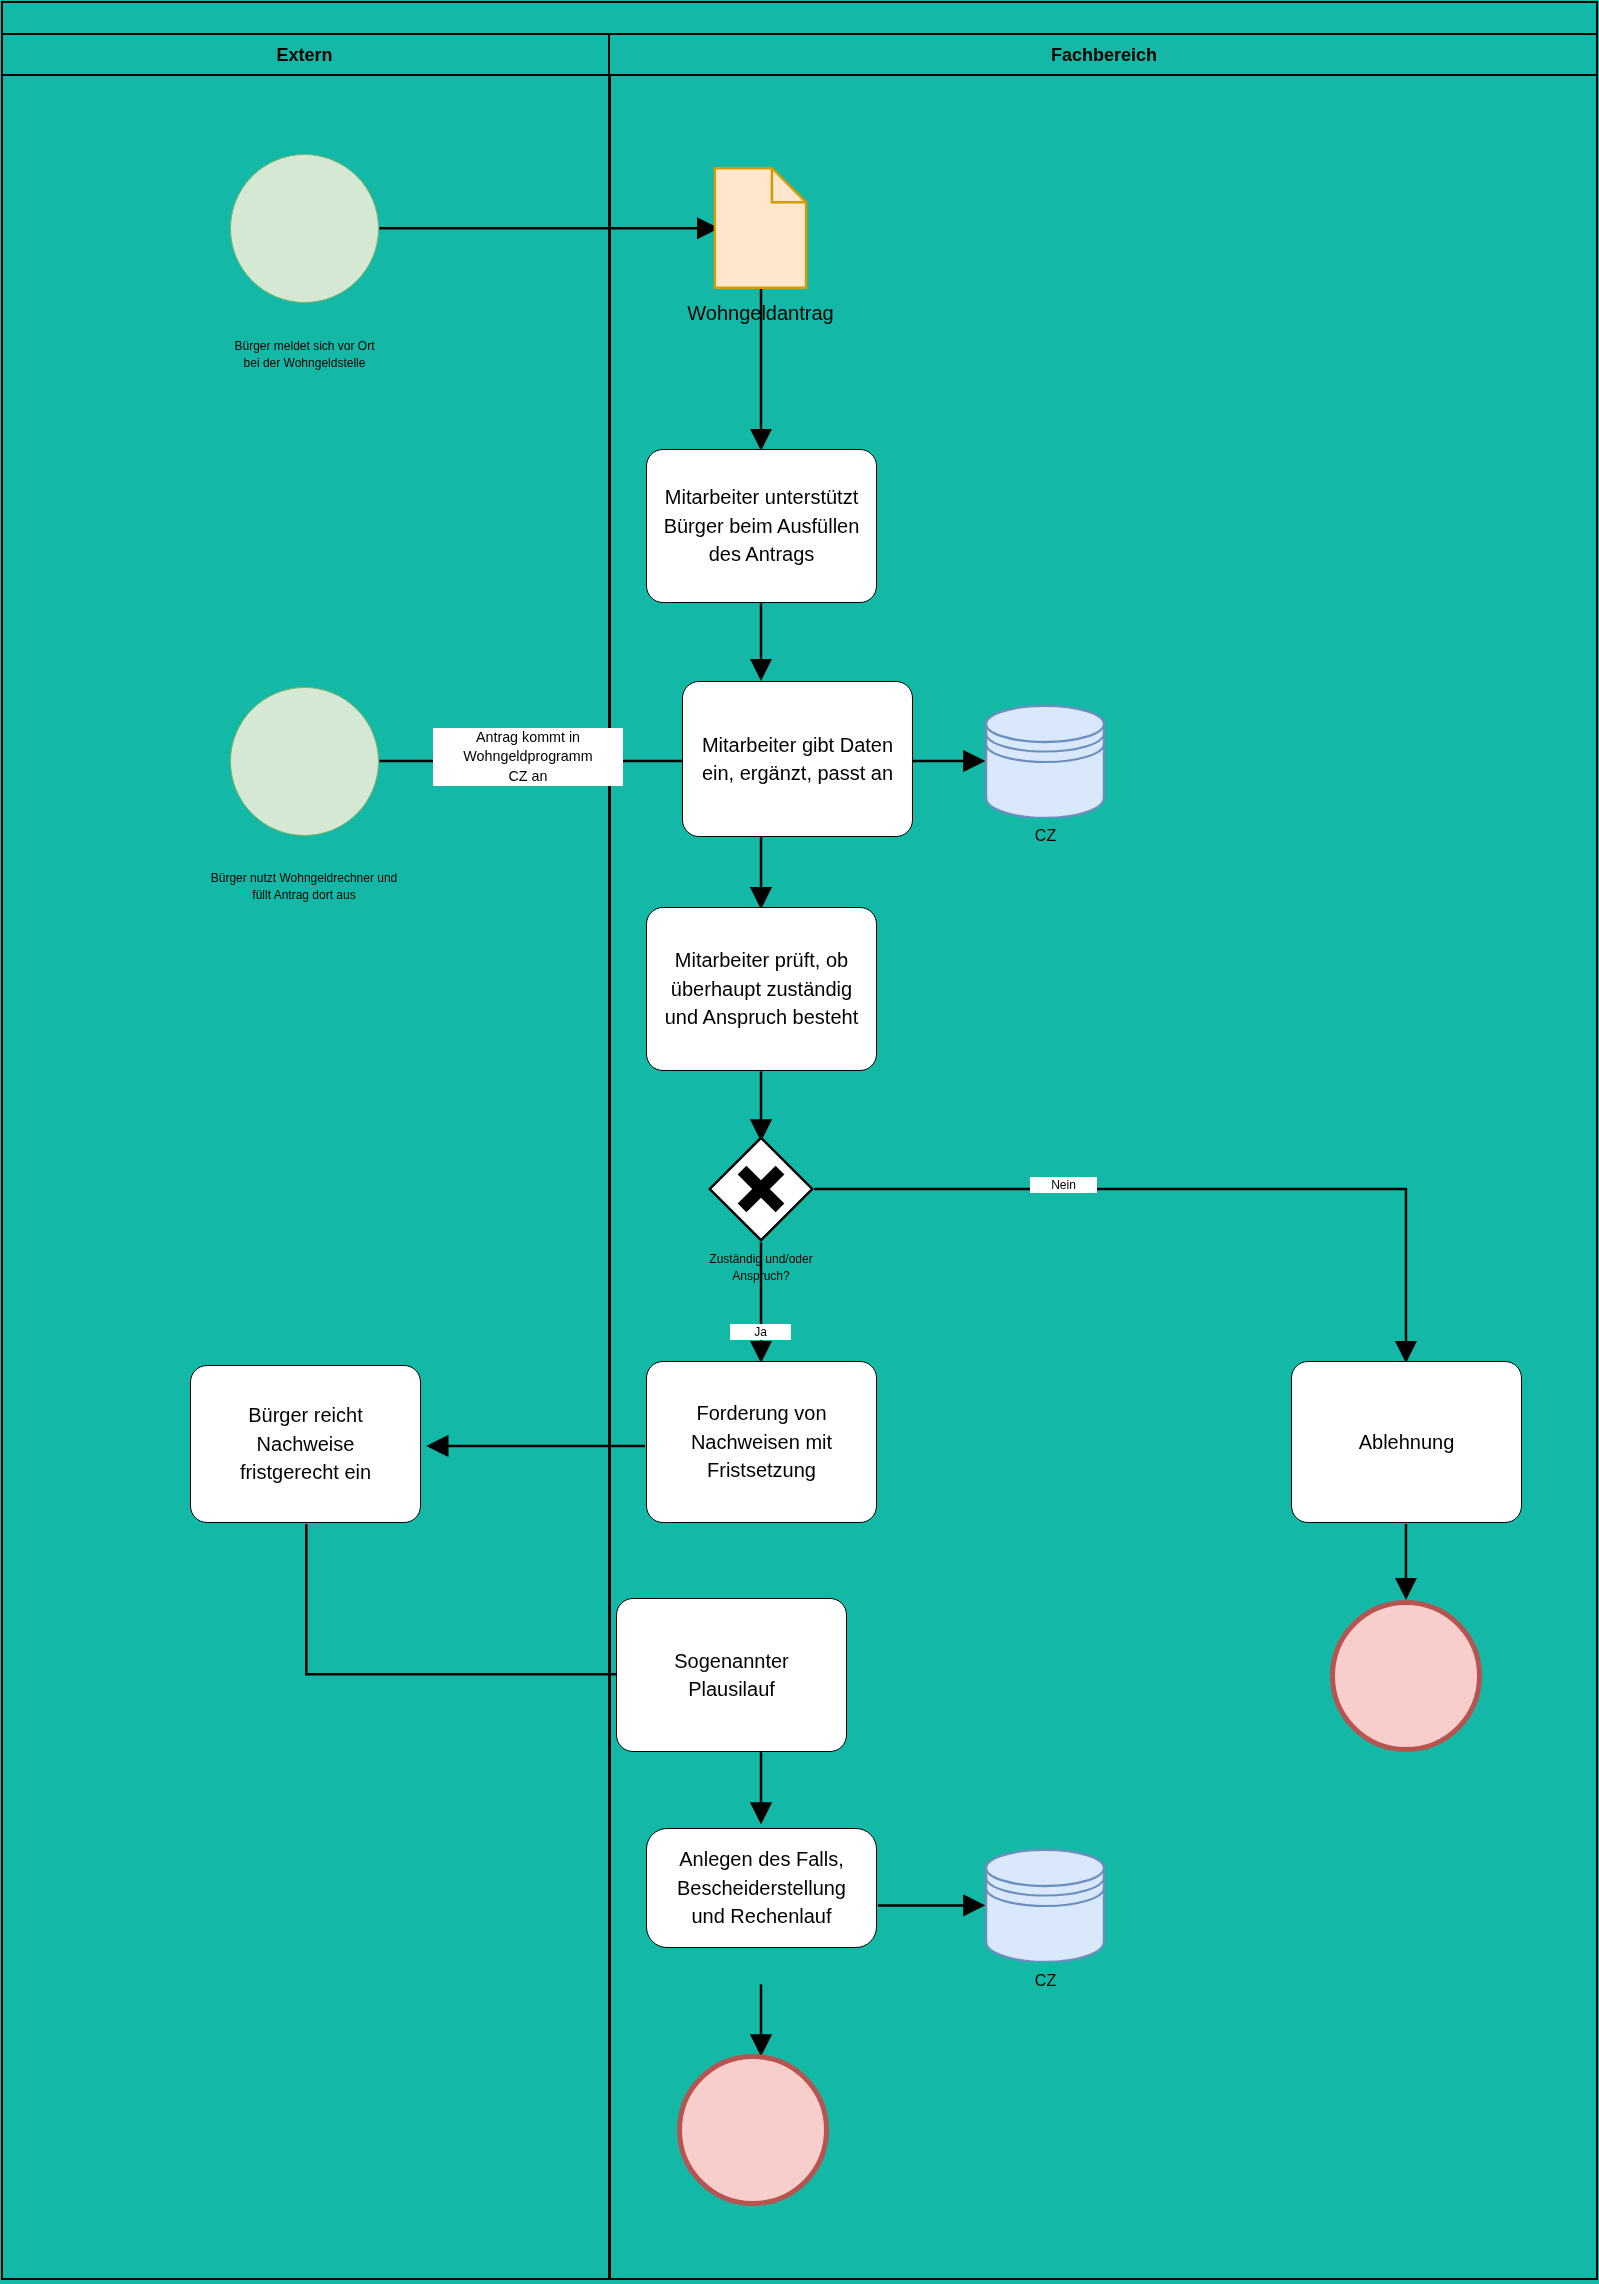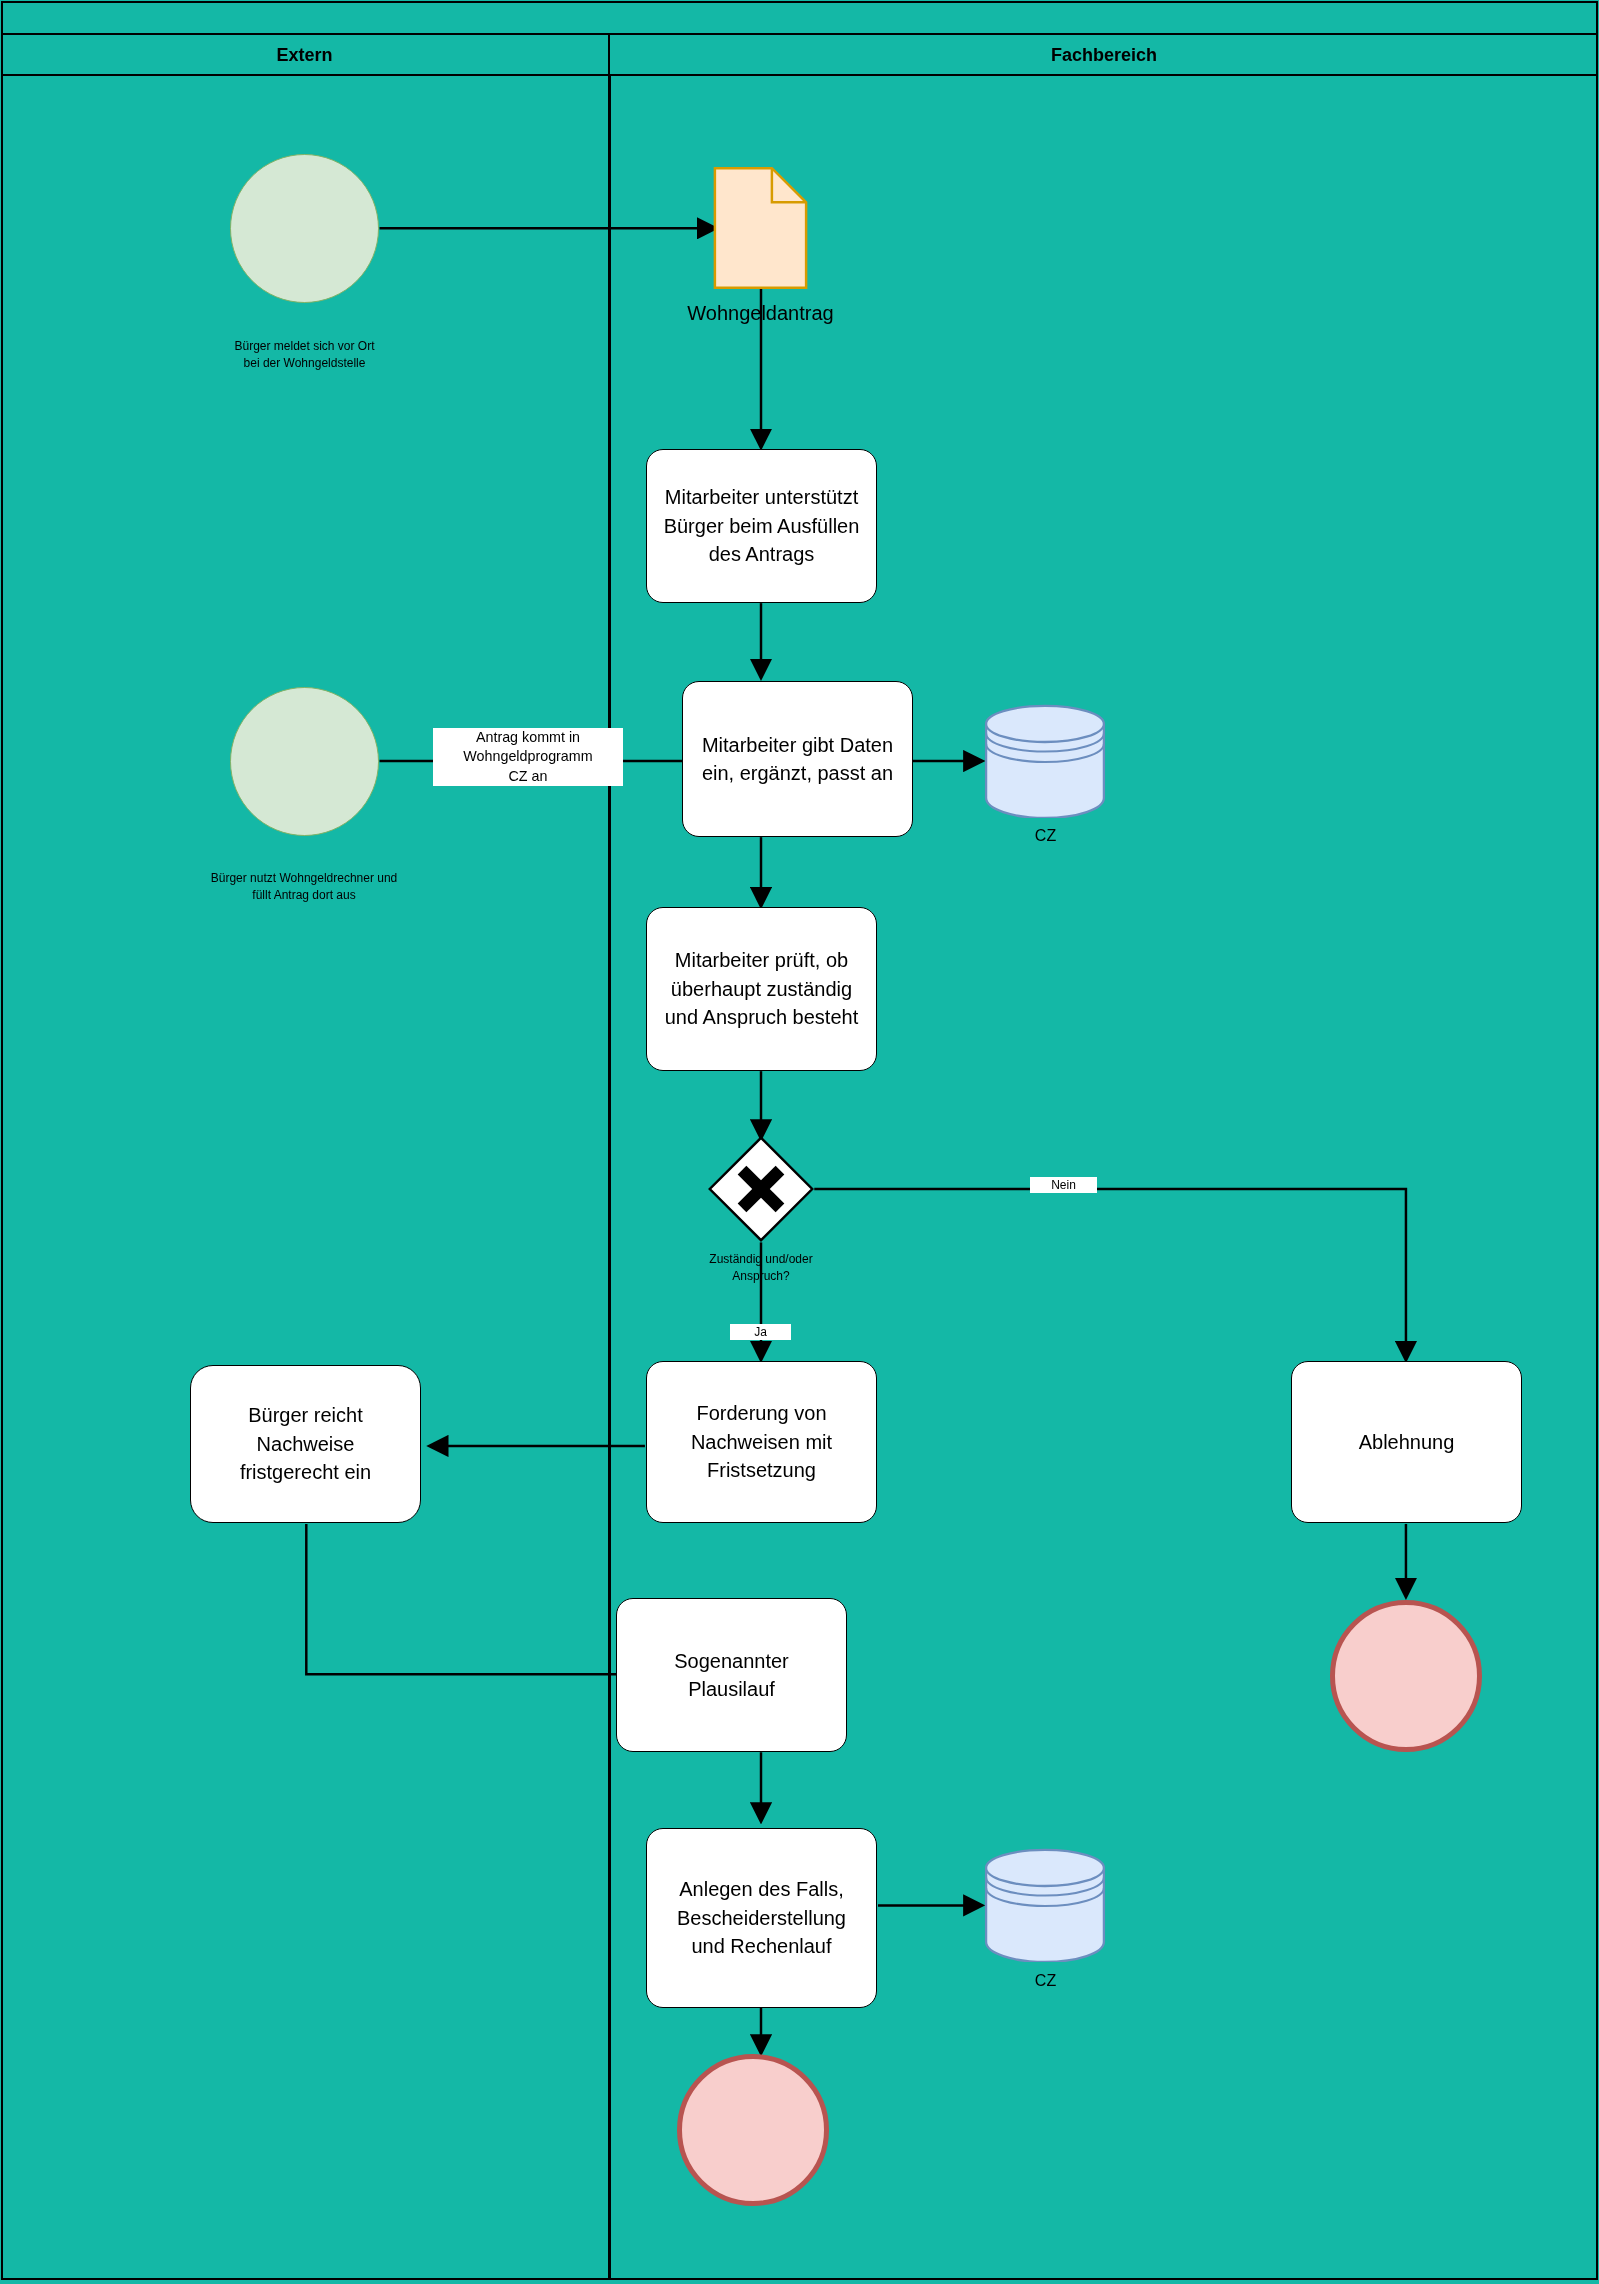--- a/index.html
+++ b/index.html
@@ -235,25 +235,25 @@
 überhaupt zuständig
 und Anspruch besteht</div>
 
   <div class="task" style="left:646px; top:1361px; width:231px; height:162px;">Forderung von
 Nachweisen mit
 Fristsetzung</div>
 
   <div class="task" style="left:616px; top:1598px; width:231px; height:154px;">Sogenannter
 Plausilauf</div>
 
-  <div class="task" style="left:646px; top:1828px; width:231px; height:180px;">Anlegen des Falls,
+  <div class="task" style="left:646px; top:1828px; width:231px; height:120px;border-radius:21px;">Anlegen des Falls,
 Bescheiderstellung
 und Rechenlauf</div>
 
-  <div class="task" style="left:190px; top:1365px; width:231px; height:158px;border-radius:23px;">Bürger reicht
+  <div class="task" style="left:190px; top:1365px; width:231px; height:158px;">Bürger reicht
 Nachweise
 fristgerecht ein</div>
 
   <div class="task" style="left:1291px; top:1361px; width:231px; height:162px;">Ablehnung</div>
 
   <div class="gateway" style="left:706px; top:1134px; width:110px; height:110px;">
     <svg width="110" height="110" viewBox="0 0 116 116" xmlns="http://www.w3.org/2000/svg">
       <path d="M 58 4 L 112 58 L 58 112 L 4 58 Z" fill="#ffffff" stroke="#000000" stroke-width="2.6"></path>
       <g stroke="#000000" stroke-width="13" stroke-linecap="butt">
         <line x1="38" y1="38" x2="78" y2="78"></line>

